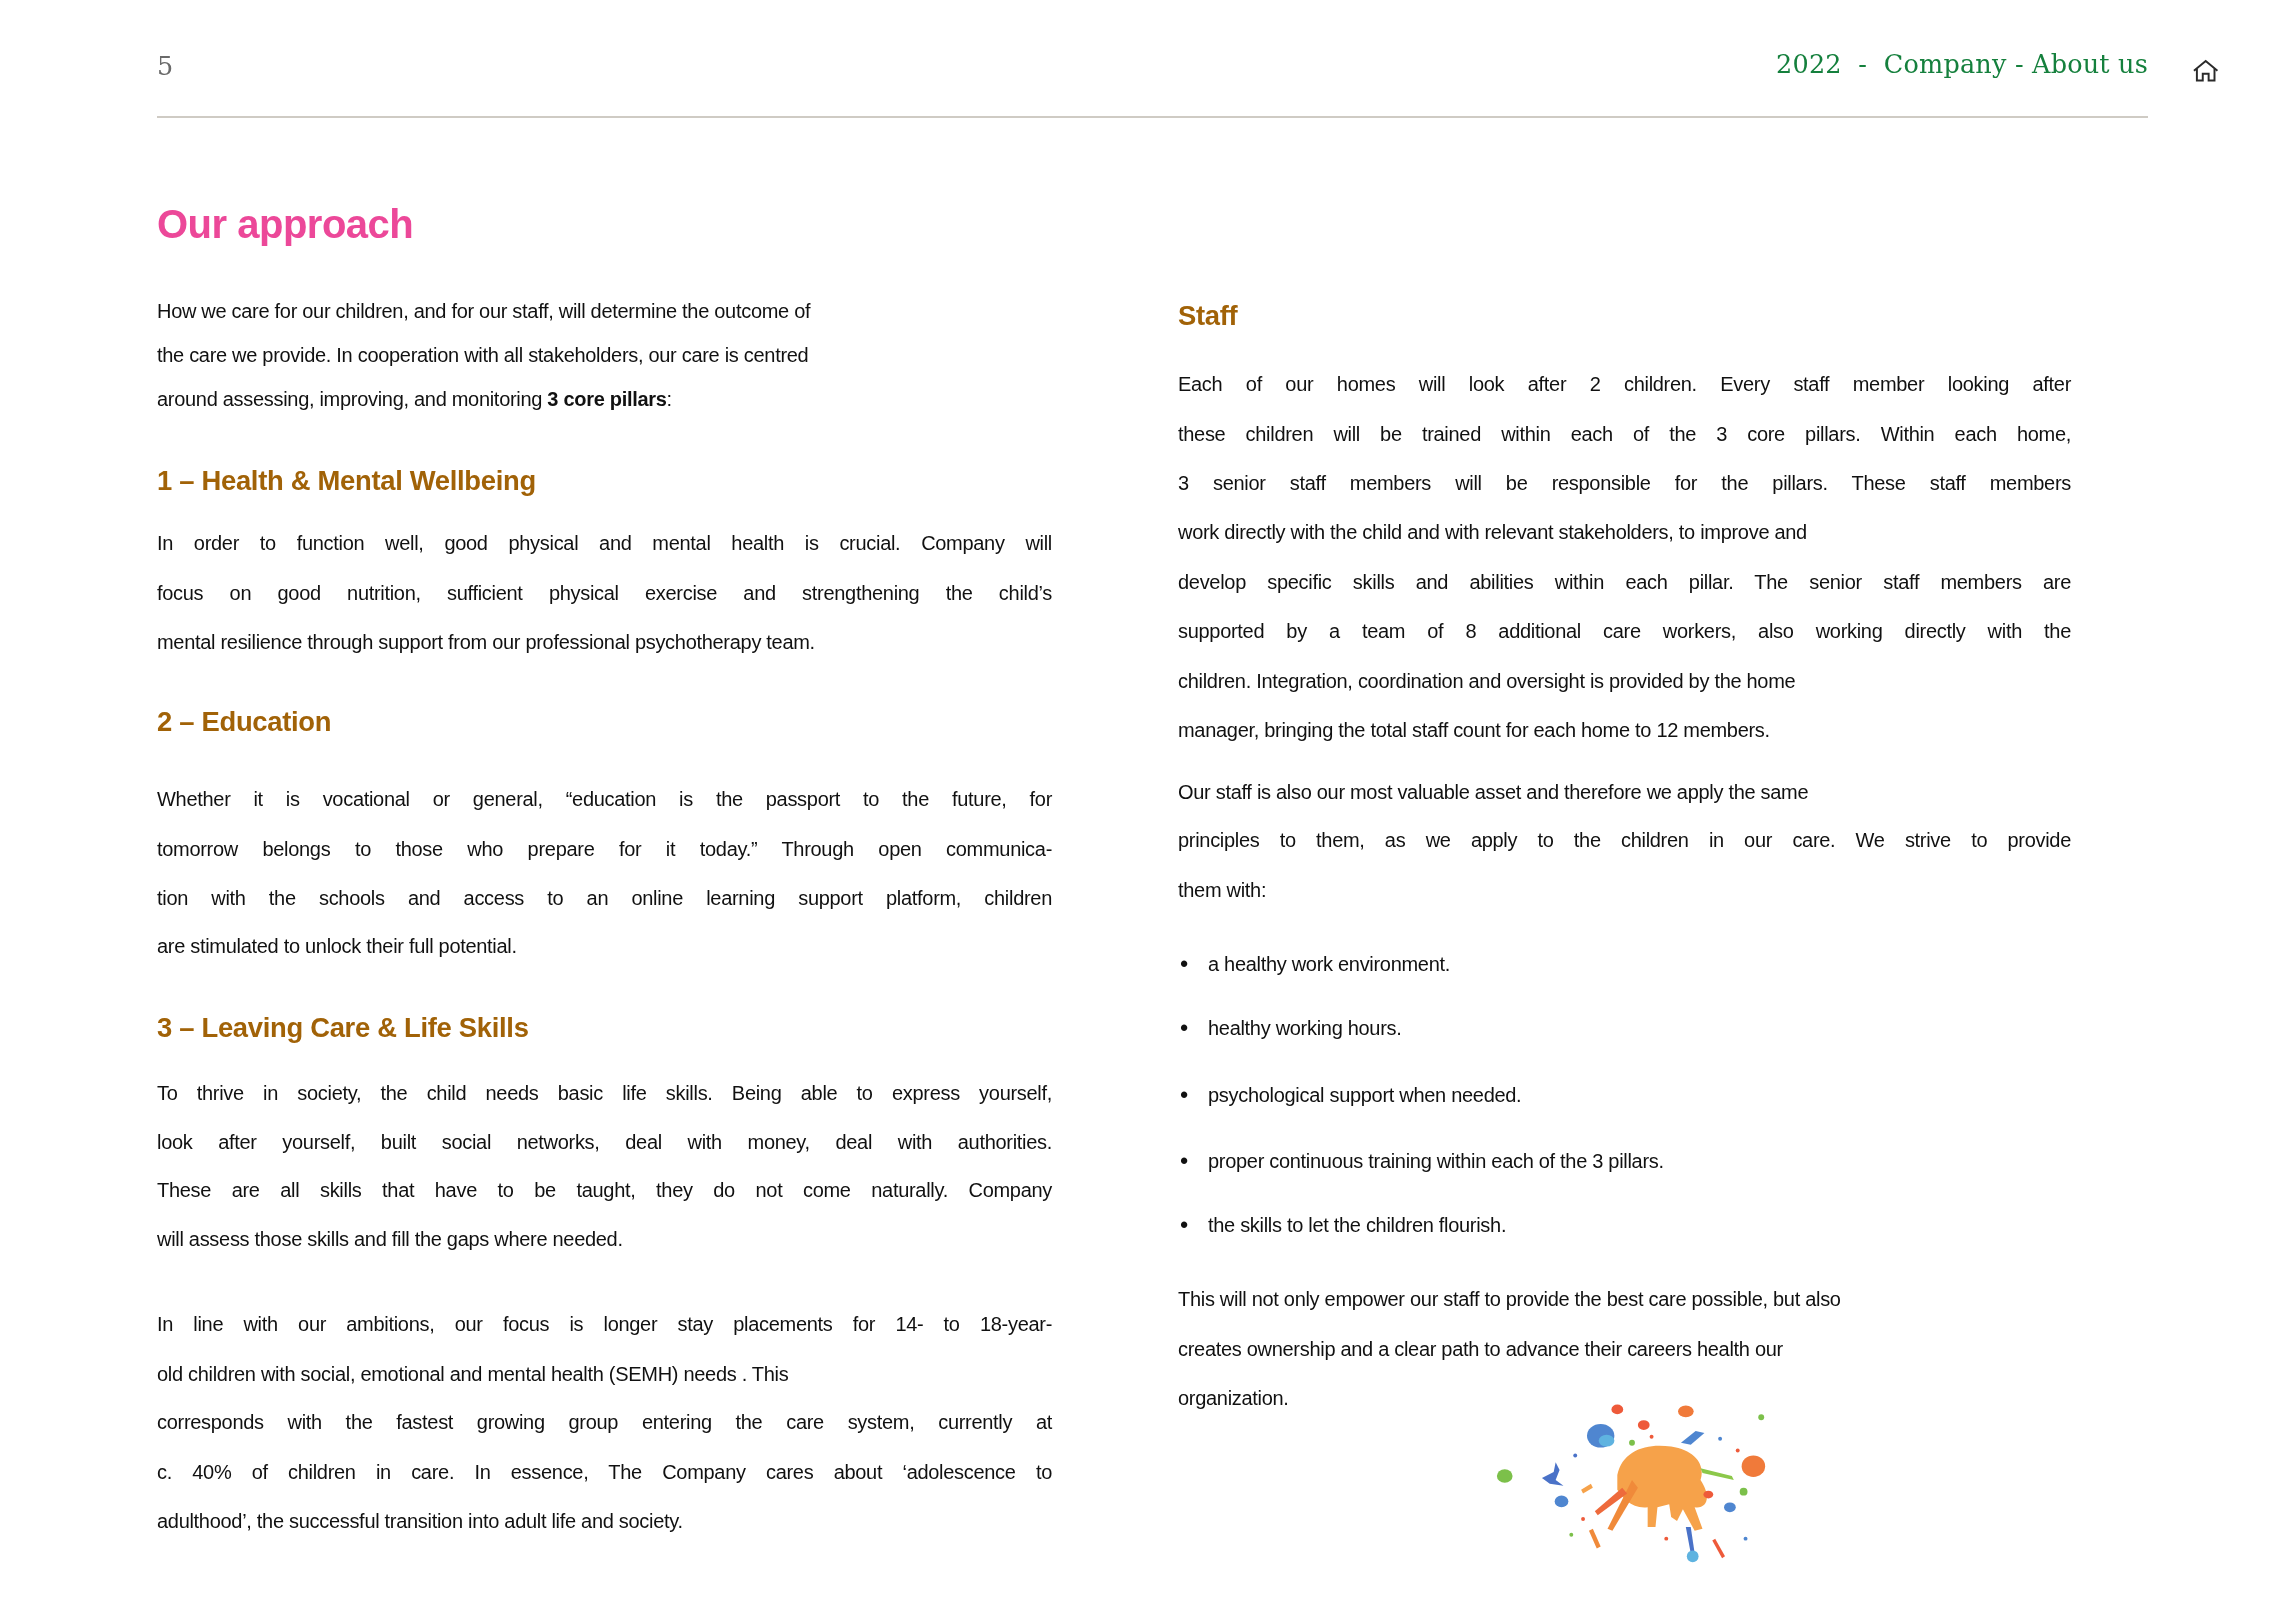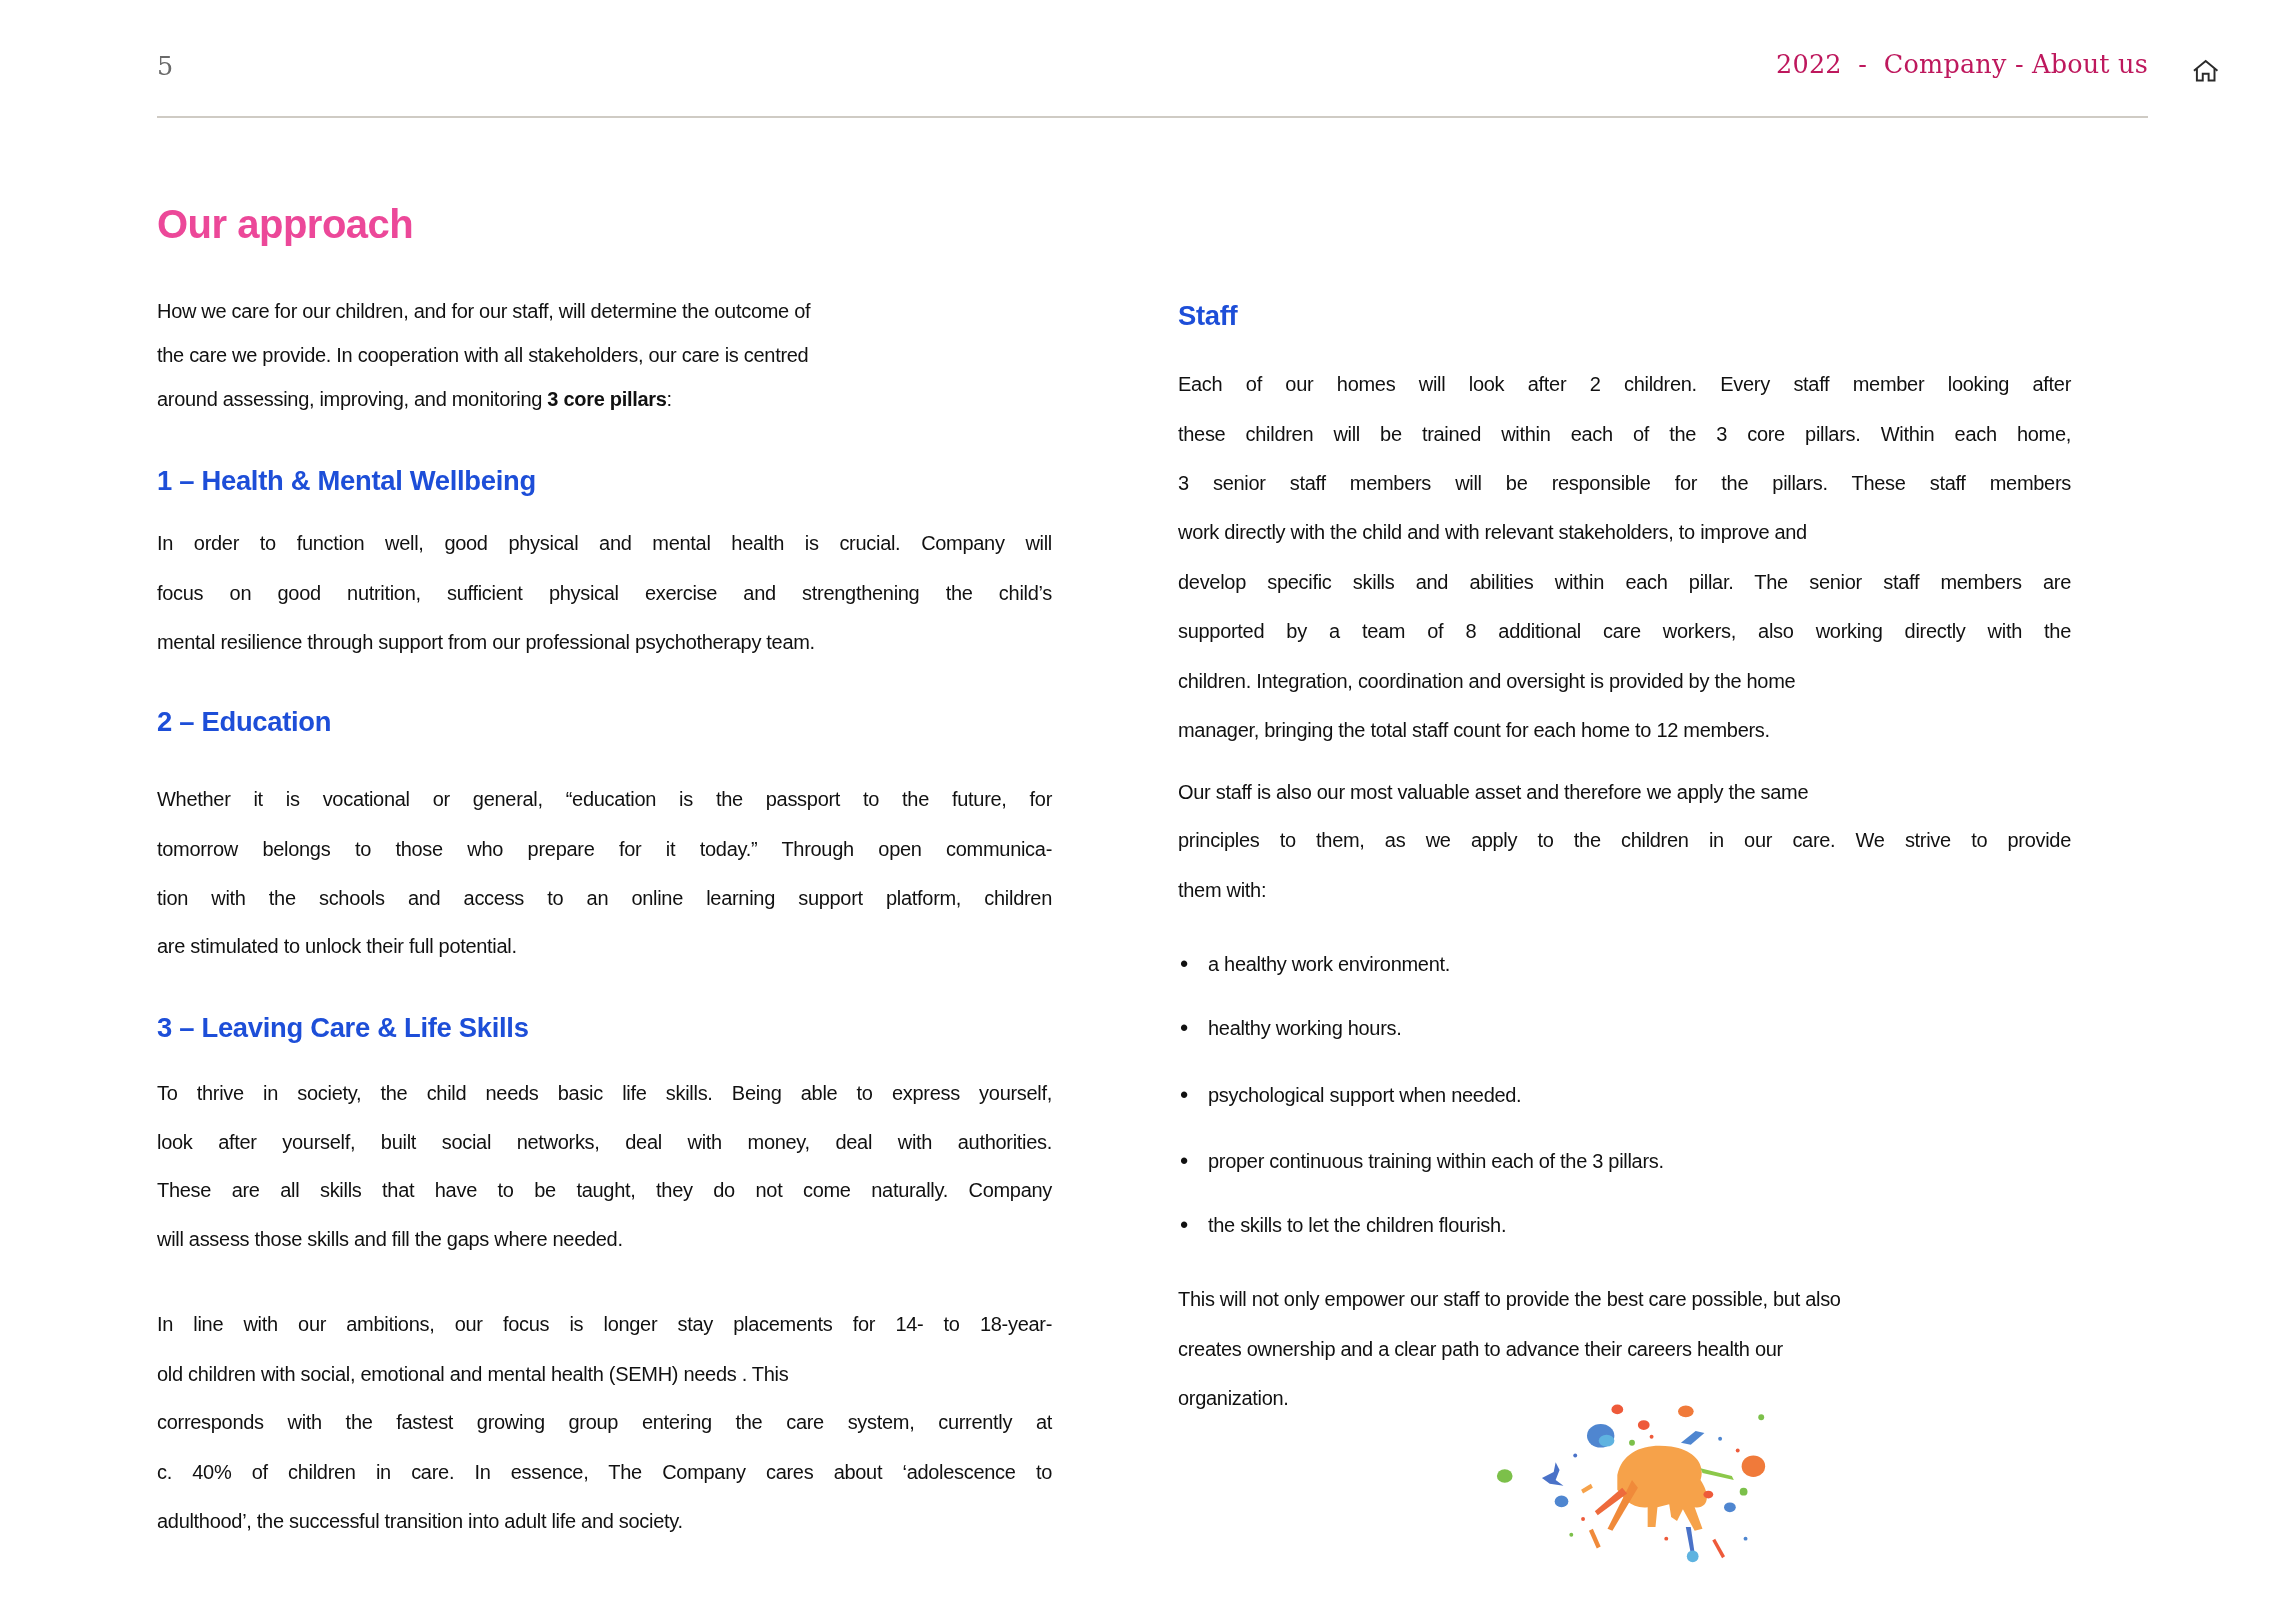--- a/index.html
+++ b/index.html
@@ -1,23 +1,23 @@
 <!DOCTYPE html>
 <html><head>
 <meta charset="utf-8">
 <style>
   html, body { margin:0; padding:0; background:#ffffff; }
   body { width:2293px; height:1621px; position:relative; overflow:hidden; font-family:"Liberation Sans", sans-serif; color:#111111; }
   .abs { position:absolute; }
   .pagenum { left:157px; top:51px; font-family:"DejaVu Serif", serif; font-size:25.5px; color:#6a6a6a; }
-  .runhead { right:145px; top:49px; font-family:"DejaVu Serif", serif; font-size:25.5px; color:#be185d; white-space:pre; letter-spacing:0.2px; }
+  .runhead { right:145px; top:49px; font-family:"DejaVu Serif", serif; font-size:25.5px; color:#15803d; white-space:pre; letter-spacing:0.2px; }
   .homeicon { left:2192px; top:59px; width:27.4px; height:23.5px; cursor:pointer; }
   .rule { left:157px; top:116px; width:1991px; height:2px; background:#cfcbc4; }
   .title { left:157px; top:202px; font-size:40px; font-weight:bold; color:#ec4899; letter-spacing:-0.5px; }
-  .h2 { font-size:27.4px; font-weight:bold; color:#1d4ed8; letter-spacing:-0.3px; }
+  .h2 { font-size:27.4px; font-weight:bold; color:#a16207; letter-spacing:-0.3px; }
   .line { font-size:20px; line-height:29px; white-space:nowrap; letter-spacing:-0.3px; }
   .just { text-align:justify; text-align-last:justify; white-space:normal; }
   .col-l { left:157px; width:895px; }
   .col-r { left:1178px; width:893px; }
   .bullet-dot { font-size:23.5px; }
   .bullet-text { left:1208px; }
   b { font-weight:bold; }
 </style>
 </head>
 <body>

